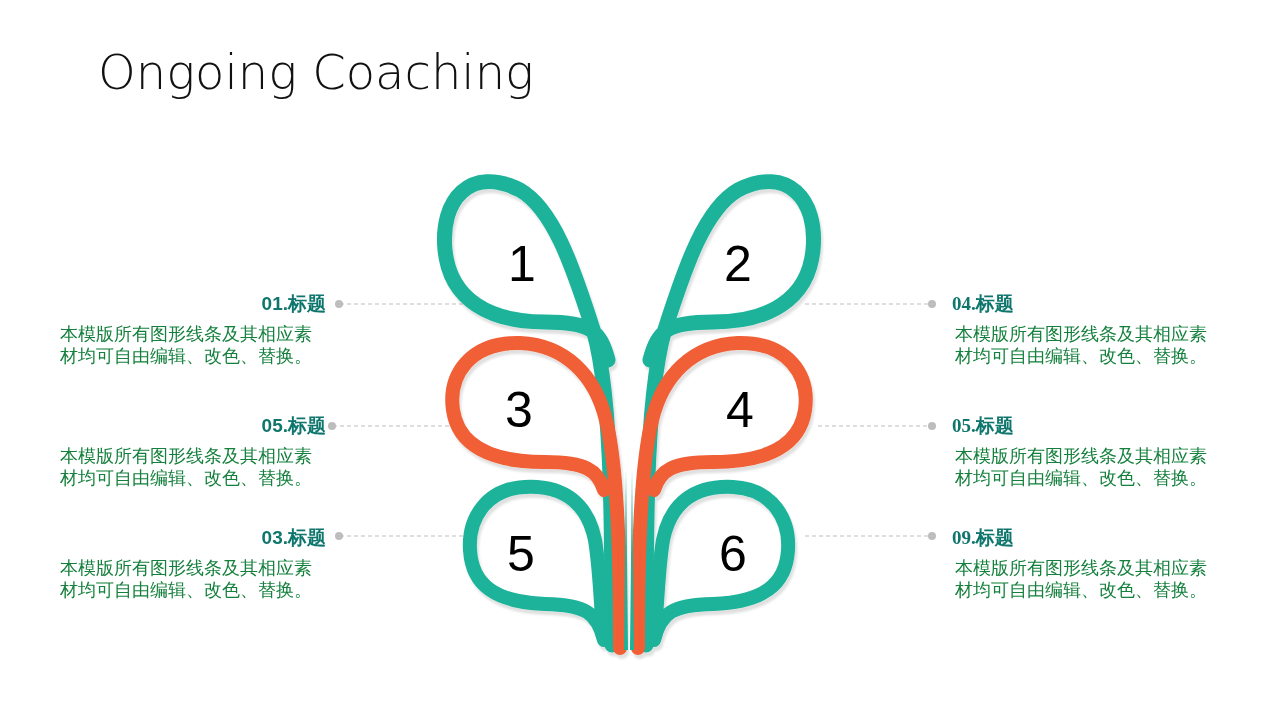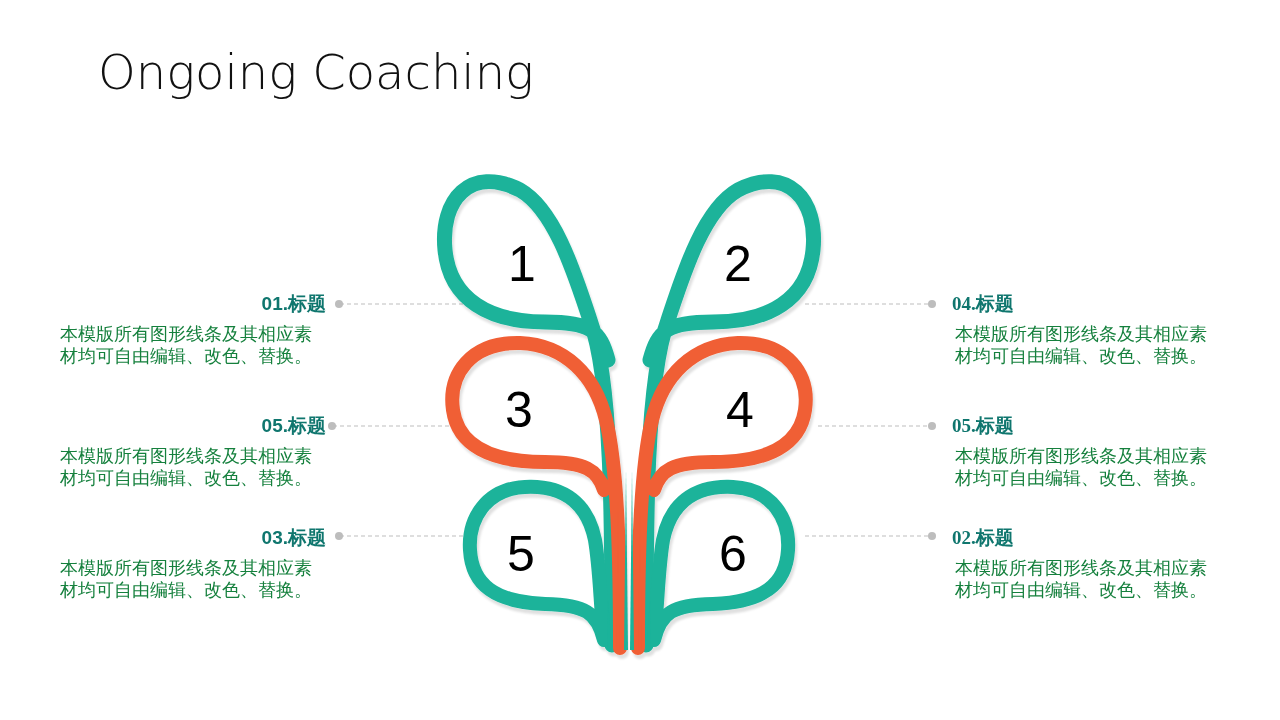--- a/index.html
+++ b/index.html
@@ -116,18 +116,18 @@
   </div>
 </div>
 <div class="item right" style="top:414px;">
   <div class="head">05.标题</div>
   <div class="desc">
     <div>本模版所有图形线条及其相应素</div>
     <div>材均可自由编辑、改色、替换。</div>
   </div>
 </div>
 <div class="item right" style="top:526px;">
-  <div class="head">02.标题</div>
+  <div class="head">09.标题</div>
   <div class="desc">
     <div>本模版所有图形线条及其相应素</div>
     <div>材均可自由编辑、改色、替换。</div>
   </div>
 </div>
 
 </body></html>

